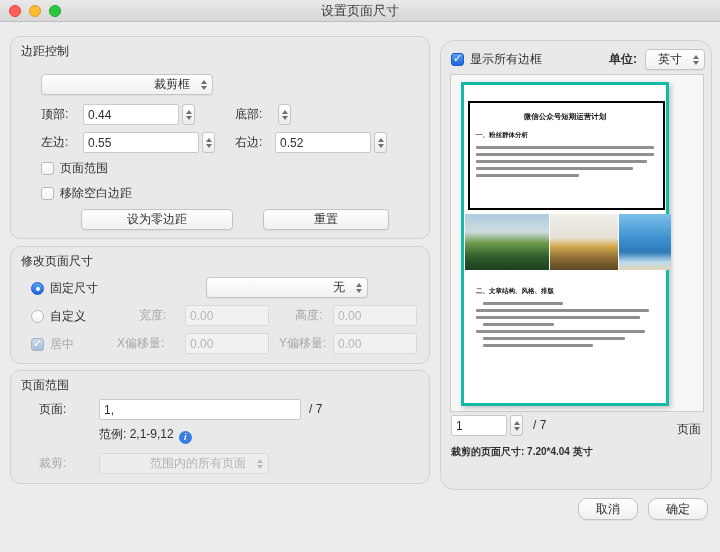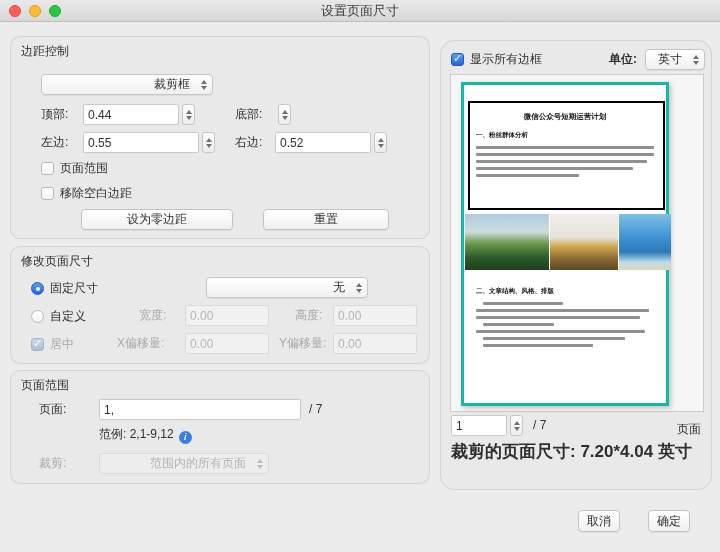--- a/index.html
+++ b/index.html
@@ -87,21 +87,21 @@
   .doc-h { position:absolute; left:12px; font-size:6.5px; font-weight:bold; color:#111; white-space:nowrap; }
   .para { position:absolute; left:12px; right:12px; }
   .tl { display:block; height:2.5px; background:#8f8f8f; margin-bottom:4.5px; border-radius:1px; }
   .tl.ind { margin-left:7px; }
   .photos { position:absolute; left:1px; right:1px; top:129px; height:56px; display:flex; gap:1px; }
   .photo { height:100%; flex:none; }
   .photo.palm { width:84px; background:linear-gradient(180deg,#aecbe0 0%,#cdddde 32%,#6d9a4c 52%,#2d5b2b 78%,#1e3f1e 100%); }
   .photo.temple { width:68px; background:linear-gradient(180deg,#efeee9 0%,#e7e2d7 42%,#d2a94e 58%,#8a6a33 80%,#5c4a25 100%); }
   .photo.beach { width:52px; background:linear-gradient(180deg,#7cc0e8 0%,#3c8fd0 45%,#2f7ab8 68%,#bddcec 86%,#e2d7b8 100%); }
 
-  .footer-btn { width:42px; top:510px; height:22px; }
+  .footer-btn { width:60px; top:498px; height:22px;border-radius:9px; }
 </style>
 </head>
 <body>
 
 <div class="titlebar">
   <div class="traffic">
     <span class="dot red"></span>
     <span class="dot yellow"></span>
     <span class="dot green"></span>
   </div>
@@ -275,17 +275,17 @@
   <div class="field" style="left:10px; top:374px; width:72px;">
     <input class="tf" value="1" style="">
     <span class="stepper">
         <i class="tri-u"></i>
         <i class="tri-d"></i>
       </span>
   </div>
   <span class="lbl" style="left:92px; top:374px;">/ 7</span>
   <span class="lbl" style="right:10px; top:378px;">页面</span>
 
-  <span class="lbl bold" style="left:10px; top:400px; font-size:17px;">裁剪的页面尺寸: 7.20*4.04 英寸</span>
+  <span class="lbl bold" style="left:10px; top:400px; font-size:10px;">裁剪的页面尺寸: 7.20*4.04 英寸</span>
 </div>
 
 <button class="btn footer-btn" style="left:578px;">取消</button>
 <button class="btn footer-btn" style="left:648px;">确定</button>
 
 </body></html>

